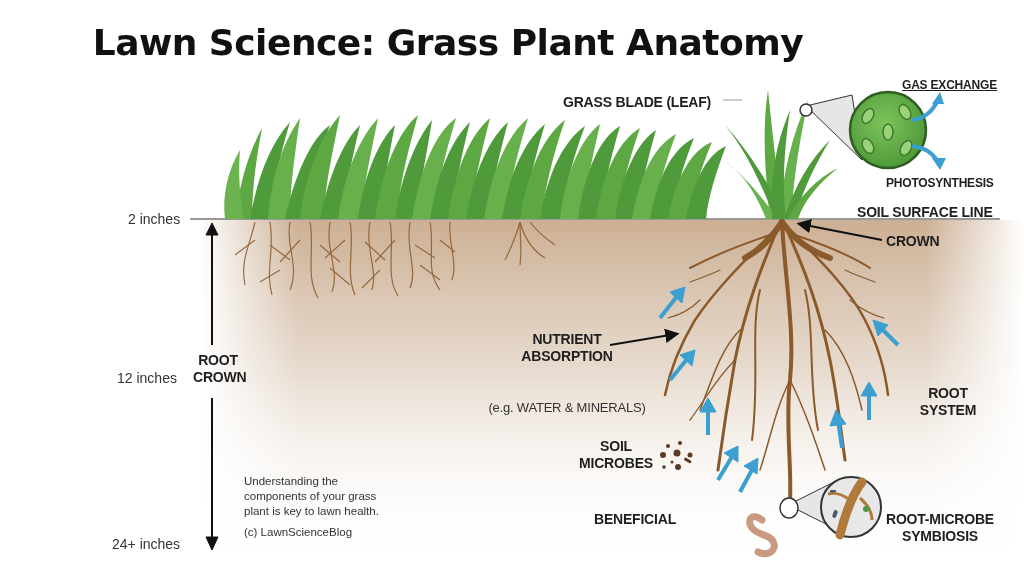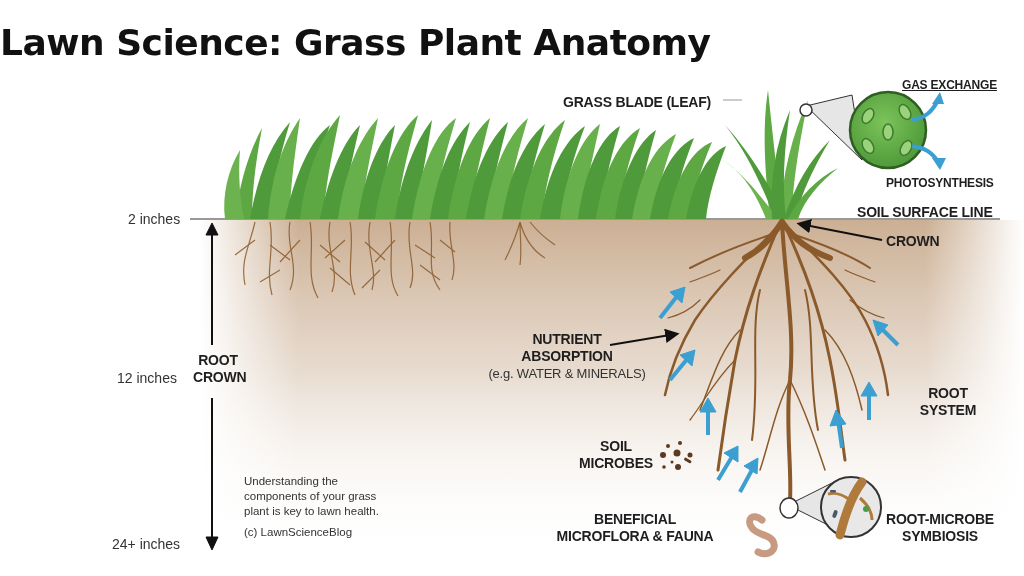--- a/index.html
+++ b/index.html
@@ -1,27 +1,27 @@
 <!DOCTYPE html>
 <html><head>
 <meta charset="utf-8">
 <style>
   * { margin: 0; padding: 0; box-sizing: border-box; }
   html, body { width: 1024px; height: 576px; overflow: hidden; background: #ffffff; }
   body { position: relative; font-family: "Liberation Sans", sans-serif; color: #1a1a1a; }
   .title {
-    position: absolute; left: 0; width: 896px; top: 22px; text-align: left;
+    position: absolute; left: 0; width: 896px; top: 22px; text-align: center;
     font-family: "DejaVu Sans", sans-serif; font-weight: bold; font-size: 36px; letter-spacing: -0.5px; color: #111;
   }
   svg.art { position: absolute; left: 0; top: 0; }
   .lbl { position: absolute; font-family: "Liberation Sans", sans-serif; font-weight: bold; font-size: 14px; color: #1e1e1e; line-height: 17px; letter-spacing: -0.2px; }
   .lbl.c { text-align: center; }
   .depth { position: absolute; font-family: "Liberation Sans", sans-serif; font-size: 14px; color: #333; }
   .note { position: absolute; font-family: "Liberation Sans", sans-serif; font-size: 11.5px; color: #333; line-height: 15px; }
-  .sub { font-weight: normal; color: #333; font-size: 13px; }
+  .sub { font-weight: normal; color: #333; font-size: 13px; margin-top: 34px; }
 </style>
 </head>
 <body>
 
 <div class="title">Lawn Science: Grass Plant Anatomy</div>
 
 <svg class="art" width="1024" height="576" viewBox="0 0 1024 576">
   <defs>
     <linearGradient id="soilV" x1="0" y1="0" x2="0" y2="1">
       <stop offset="0" stop-color="#c9ab8e" stop-opacity="0.95"></stop>
@@ -250,19 +250,18 @@
   <div>SYSTEM</div>
 </div>
 
 <div class="lbl c" style="left:572px; top:438px; width:88px;">
   <div>SOIL</div>
   <div>MICROBES</div>
 </div>
 
 <div class="lbl c" style="left:549px; top:511px; width:172px;">
   <div>BENEFICIAL</div>
-  <div>MICROFLORA &amp; FAUNA</div>
 </div>
 
 <div class="lbl c" style="left:880px; top:511px; width:120px;">
   <div>ROOT-MICROBE</div>
   <div>SYMBIOSIS</div>
 </div>
 
 </body></html>

